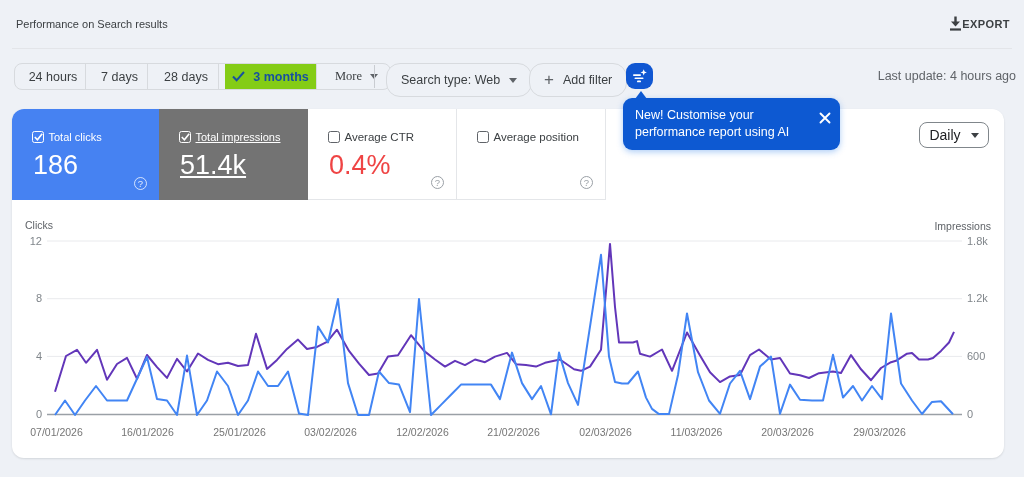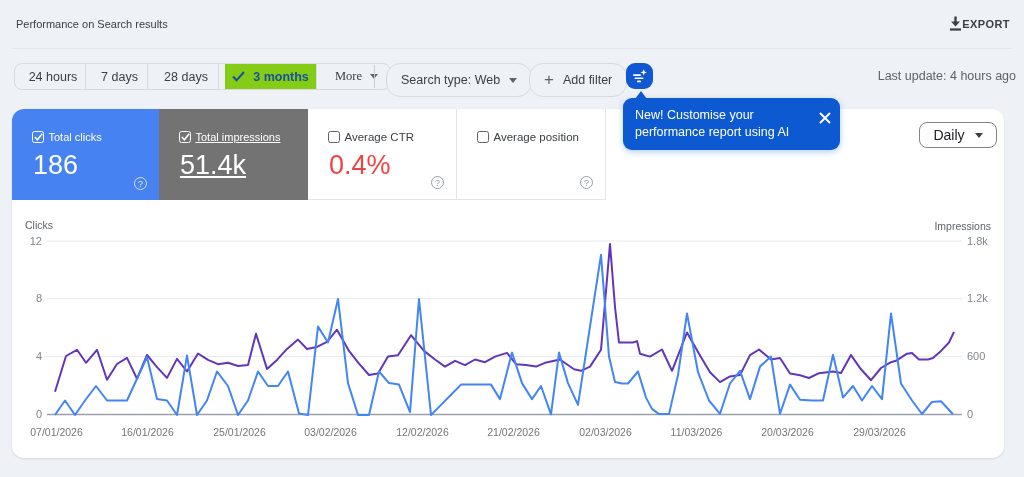--- a/index.html
+++ b/index.html
@@ -35,21 +35,21 @@
   .t3 { left:308px; width:149px; background:#fff; border-bottom:1px solid #e4e6e9; border-right:1px solid #e4e6e9; }
   .t4 { left:457px; width:149px; background:#fff; border-bottom:1px solid #e4e6e9; border-right:1px solid #e4e6e9; }
   .t1 .q,.t2 .q { border:1.4px solid rgba(255,255,255,.75); color:rgba(255,255,255,.85); }
   .t3 .q,.t4 .q { border:1.4px solid #9aa0a6; color:#9aa0a6; }
   .t3 .lbl,.t4 .lbl { color:#3c4043; font-size:11.5px; }
   .t3 .val,.t4 .val { color:#ef4444; }
   .cb { width:12px; height:12px; border-radius:2.5px; flex:0 0 12px; }
   .cb.on { border:1.6px solid #fff; display:flex; align-items:center; justify-content:center; }
   .cb.off { border:1.8px solid #5f6368; }
 
-  .daily { left:919px; top:122px; width:78px; height:26px; border:1px solid #80868b; border-radius:8px; background:#fff; display:flex; align-items:center; justify-content:center; font-size:14px; color:#202124; }
+  .daily { left:919px; top:122px; width:70px; height:26px; border:1px solid #80868b; border-radius:8px; background:#fff; display:flex; align-items:center; justify-content:center; font-size:14px; color:#202124; }
   .daily .caret { margin-left:10px; border-top-color:#3c4043; }
 
   
   .tip { left:623px; top:98px; width:217px; height:52px; background:#0d59d2; border-radius:9px; color:#fff; font-size:12.5px; line-height:16.5px; padding:9px 16px 0 12px; box-shadow:0 2px 6px rgba(26,115,232,.35); }
   .tipcaret { left:635px; top:91px; width:0; height:0; border-left:6.5px solid transparent; border-right:6.5px solid transparent; border-bottom:8px solid #0d59d2; }
   .tipx { left:819px; top:110px; }
 </style>
 </head>
 <body>
 <div class="abs title">Performance on Search results</div>

